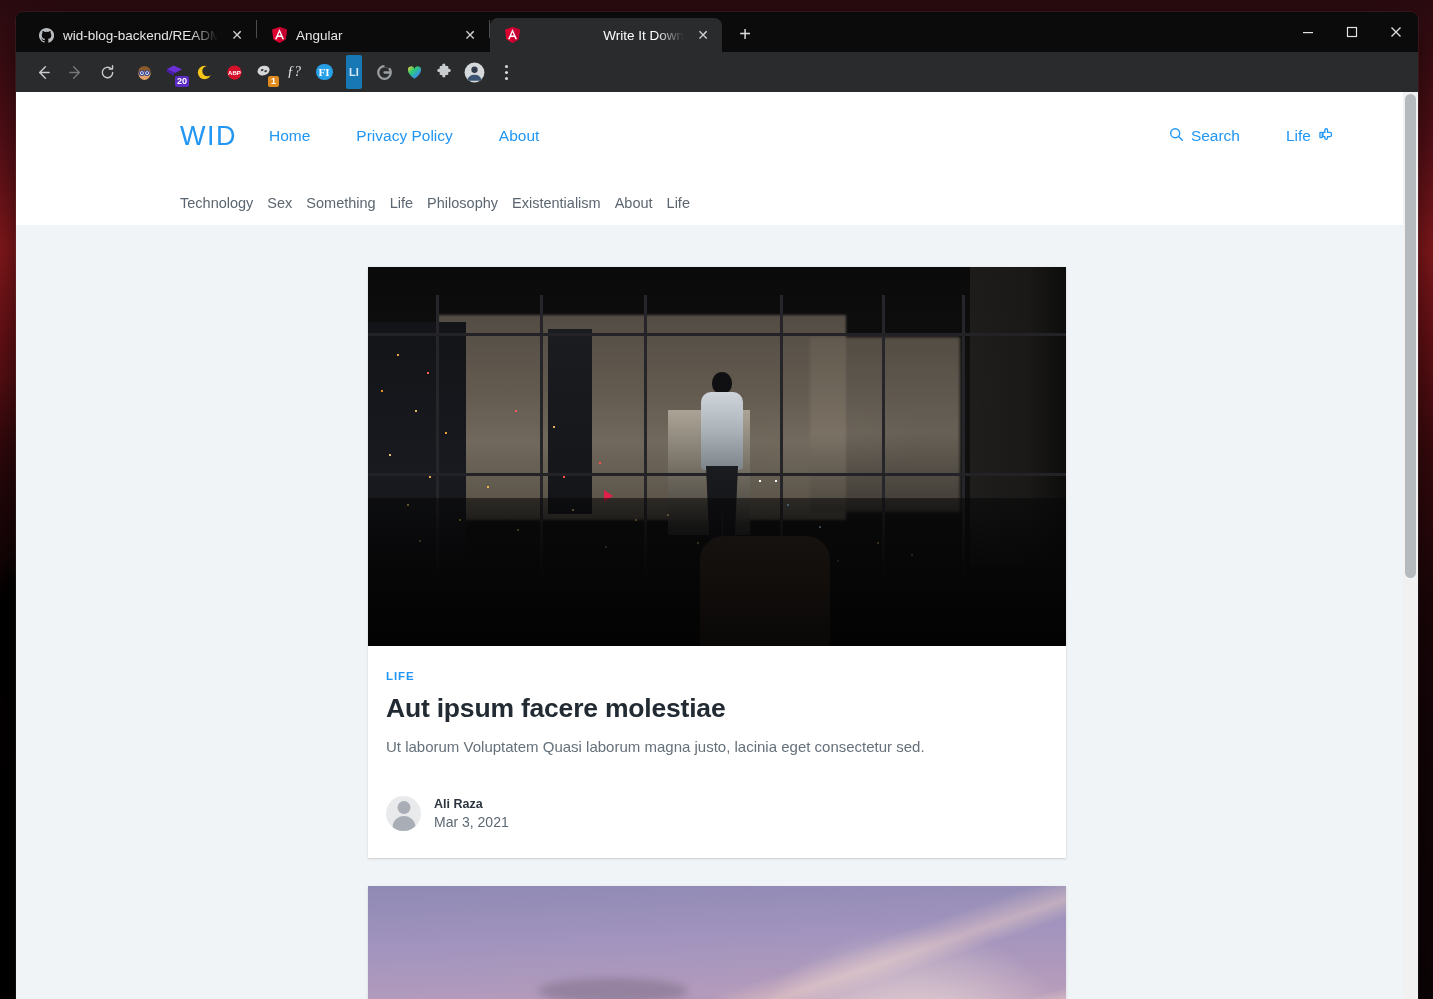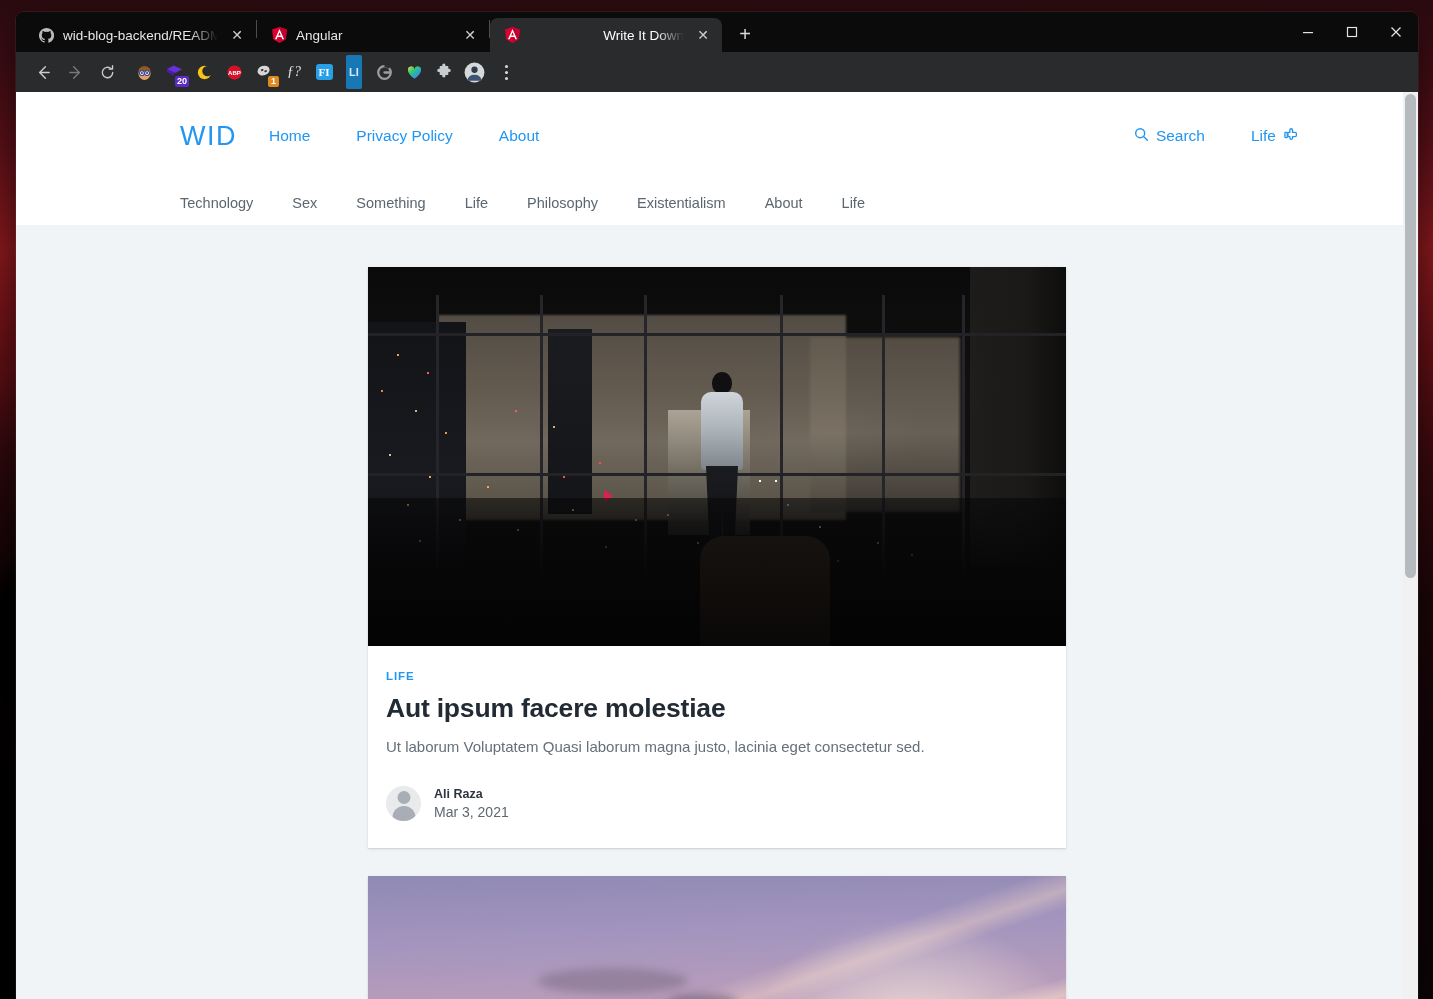--- a/index.html
+++ b/index.html
@@ -181,29 +181,29 @@
   }
   #main-nav { display: flex; align-items: center; gap: 46px; }
   #main-nav a {
     color: #2196f3;
     font-size: 15.5px;
     text-decoration: none;
   }
   #header-actions {
     margin-left: auto;
     display: flex; align-items: center; gap: 46px;
-    padding-right: 119px;
+    padding-right: 84px;
     color: #2196f3;
   }
   #header-actions .action {
     display: flex; align-items: center; gap: 7px;
     font-size: 15.5px; color: #2196f3; text-decoration: none;
   }
   #category-nav {
-    display: flex; align-items: center; gap: 39px;
+    display: flex; align-items: center; gap: 14px;
     padding-left: 164px;
     height: 45px;
   }
   #category-nav a {
     color: #5b6670;
     font-size: 14.5px;
     text-decoration: none;
   }
 
   
@@ -358,21 +358,21 @@
   }
   .post-title {
     margin-top: 11px;
     font-size: 26.5px; font-weight: 700; color: #222b33;
     letter-spacing: -.2px; text-decoration: none; display: block;
   }
   .post-excerpt {
     margin-top: 12px;
     font-size: 15px; color: #65707a; line-height: 1.45;
   }
-  .post-meta { margin-top: 28px; display: flex; align-items: center; gap: 13px; }
+  .post-meta { margin-top: 38px; display: flex; align-items: center; gap: 13px; }
   .avatar {
     width: 35px; height: 35px; border-radius: 50%;
     background: #e9eaec; position: relative; overflow: hidden; flex: 0 0 35px;
   }
   .avatar::before {
     content: ""; position: absolute; left: 50%; top: 5px;
     transform: translateX(-50%);
     width: 13px; height: 13px; border-radius: 50%; background: #a9aeb6;
   }
   .avatar::after {
@@ -518,21 +518,21 @@
             <ellipse cx="9" cy="8" rx="6.5" ry="5" fill="#d6d6d6" transform="rotate(-18 9 8)"></ellipse>
             <ellipse cx="7.6" cy="7.4" rx="1.5" ry="1.1" fill="#3b3b3b" transform="rotate(-18 7.6 7.4)"></ellipse>
             <ellipse cx="11.2" cy="8.6" rx="1.5" ry="1.1" fill="#3b3b3b" transform="rotate(-18 11.2 8.6)"></ellipse>
           </svg>
         <span style="position:absolute;right:-1px;bottom:-1px;background:#e08a20;color:#fff;font-size:9px;font-weight:700;padding:0 3px;border-radius:2px;line-height:11px;">1</span>
       </div>
       <div class="ext">
         <span style="color:#e3e5e7;font-style:italic;font-family:'Liberation Serif',serif;font-size:14px;">ƒ?</span>
       </div>
       <div class="ext">
-        <span style="background:#28a0e8;color:#fff;font-weight:700;font-size:11px;padding:2px 3px;border-radius:3px;font-family:'Liberation Serif',serif;">FI</span>
+        <span style="background:#28a0e8;color:#fff;font-weight:700;font-size:11px;padding:2px 3px;border-radius:8px;font-family:'Liberation Serif',serif;">FI</span>
       </div>
       <div class="ext">
         <span style="background:#1878b5;color:#d6e9f7;font-weight:700;font-size:11px;padding:11px 3px;border-radius:2px;">LI</span>
       </div>
       <div class="ext">
         <svg width="19" height="19" viewBox="0 0 20 20">
             <circle cx="10" cy="10" r="6.6" fill="none" stroke="#9a9ea1" stroke-width="2.4"></circle>
             <path d="M10 10h5.4" stroke="#9a9ea1" stroke-width="2.4" stroke-linecap="round"></path>
             <path d="M15 5.2a6.6 6.6 0 00-5-2.2" stroke="#292b2d" stroke-width="2.4" fill="none"></path>
           </svg>

